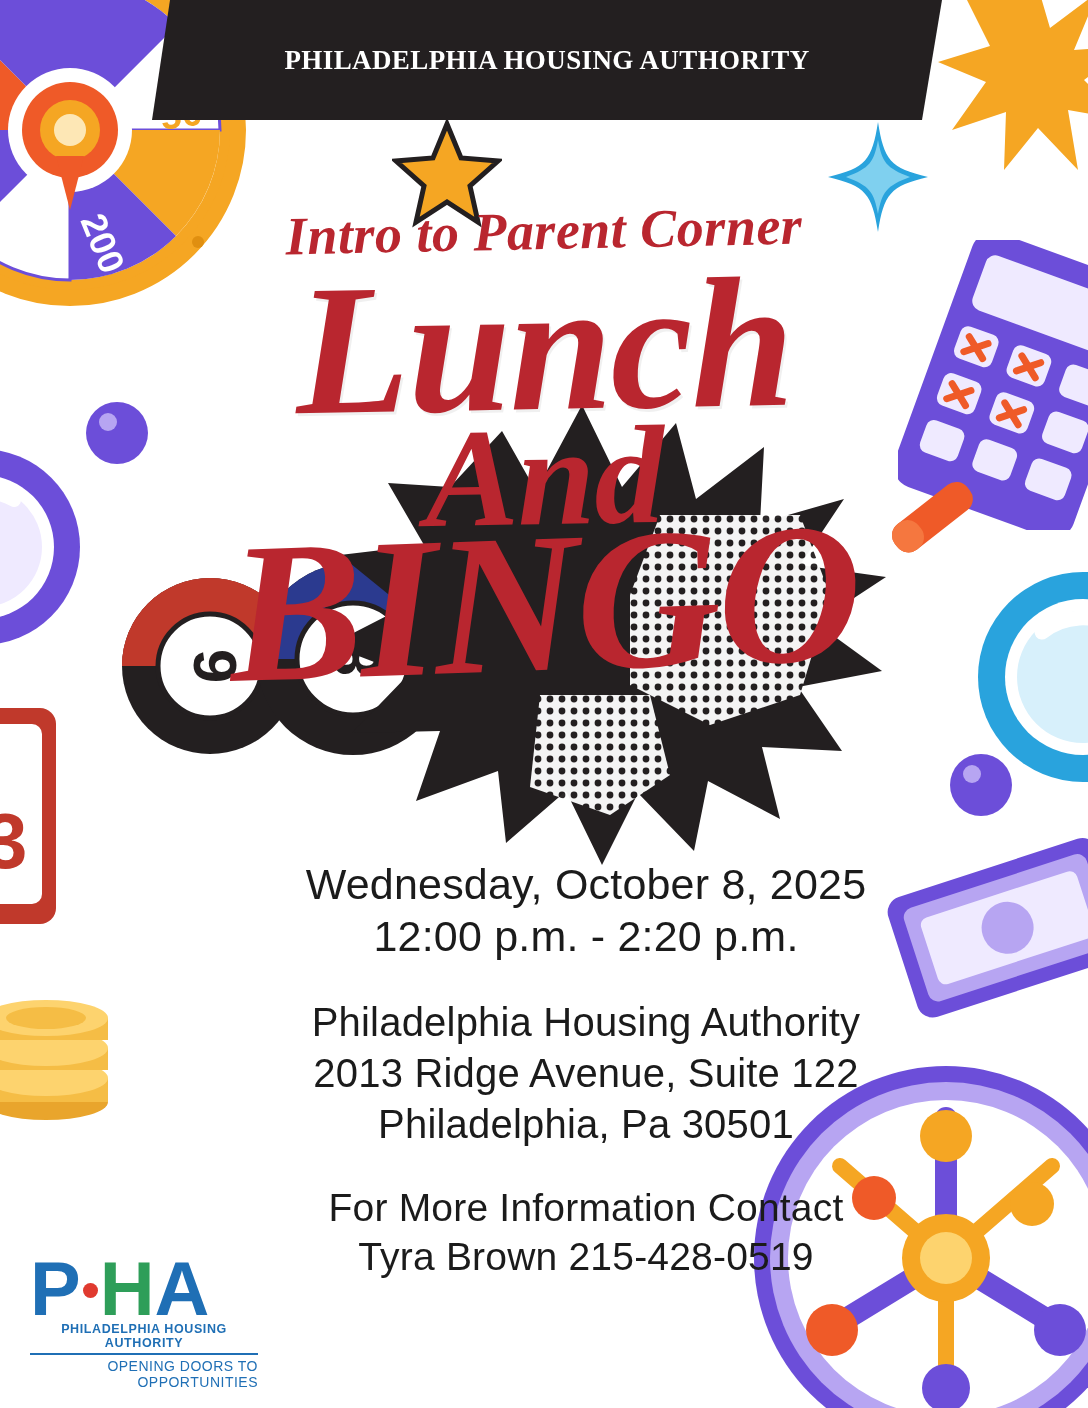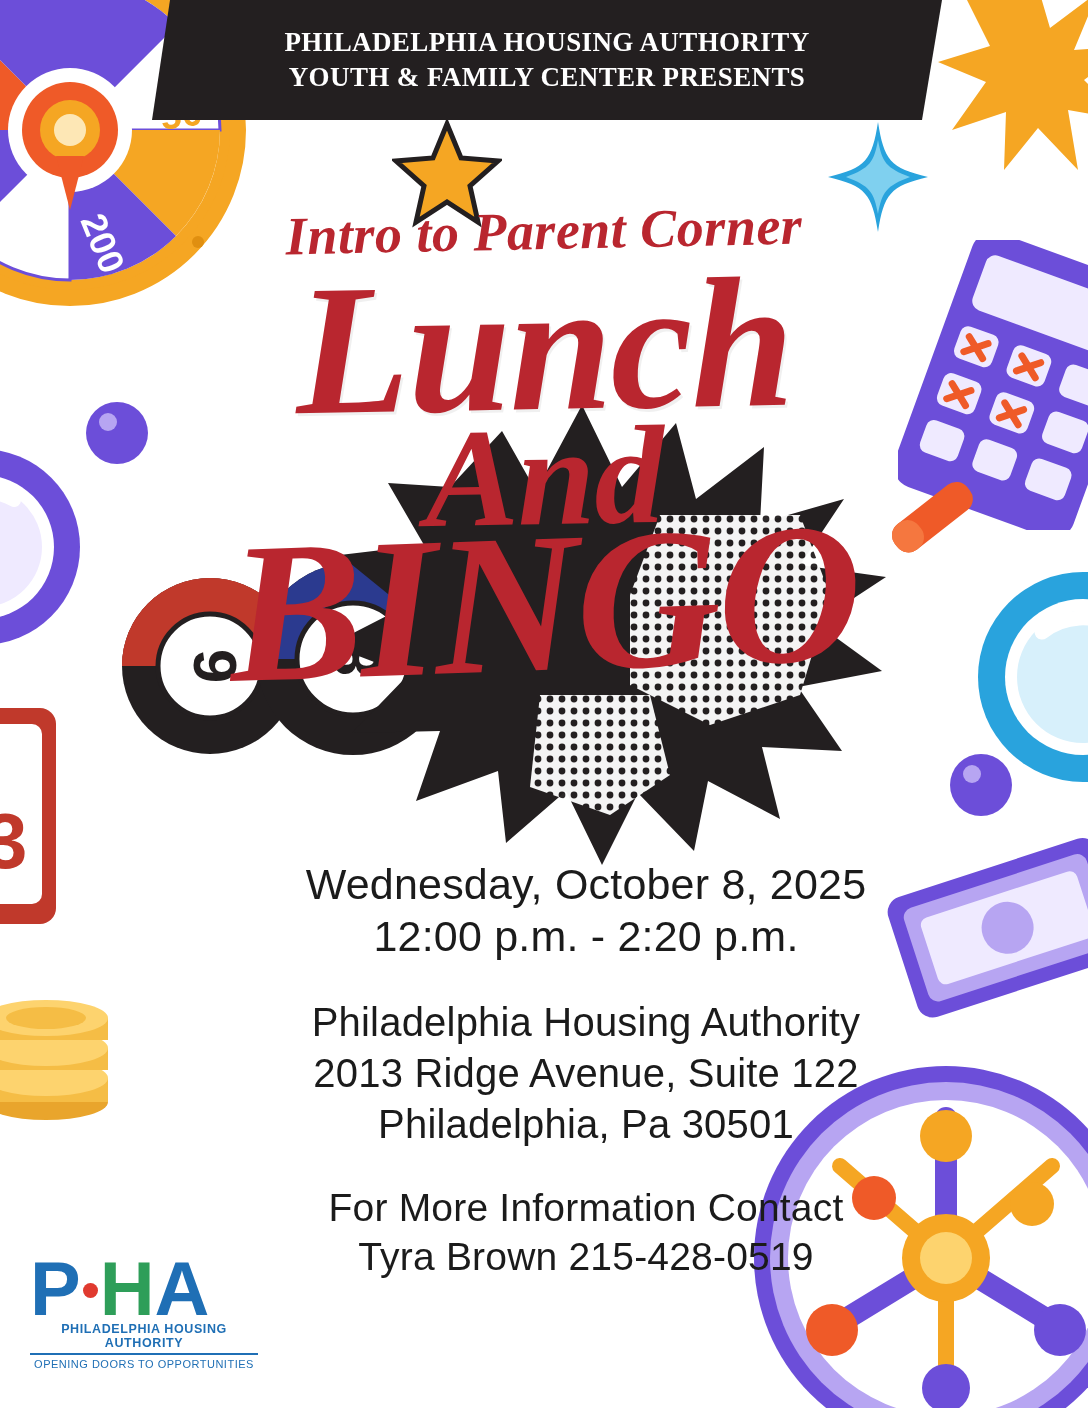--- a/index.html
+++ b/index.html
@@ -75,21 +75,21 @@
 
   
   .logo{position:absolute;left:30px;top:1258px;width:228px;z-index:40;}
   .logo-word{display:flex;align-items:flex-end;font-family:"Liberation Sans", sans-serif;font-weight:bold;}
   .logo-p{color:#1f6fb5;font-size:76px;line-height:.82;}
   .logo-h{color:#2e9e59;font-size:76px;line-height:.82;}
   .logo-a{color:#1f6fb5;font-size:76px;line-height:.82;}
   .logo-dot{width:15px;height:15px;border-radius:50%;background:#e03a2f;margin:0 2px 22px 2px;}
   .logo-sub{color:#1f6fb5;font-size:12.5px;font-weight:bold;letter-spacing:.6px;margin-top:2px;text-align:center;}
   .logo-rule{height:2px;background:#1f6fb5;margin:3px 0;}
-  .logo-sub2{color:#1f6fb5;font-size:11px;letter-spacing:.5px;text-align:center;}
+  .logo-sub2{color:#1f6fb5;font-size:14px;letter-spacing:.5px;text-align:right;}
 </style>
 </head>
 <body>
 
 <div class="flyer">
 
   <svg class="deco" style="left:-70px;top:-40px;" width="360" height="400" viewBox="0 0 360 400">
     <circle cx="140" cy="170" r="168" fill="#f5a623"></circle>
     <circle cx="140" cy="170" r="150" fill="#ffffff"></circle>
     <g>
@@ -265,21 +265,20 @@
   <svg class="deco" style="left:248px;top:554px;" width="210" height="210" viewBox="0 0 210 210">
     <circle cx="105" cy="105" r="96" fill="#231f20"></circle>
     <path d="M9 105 A96 96 0 0 1 201 105 Z" fill="#2b3a8f"></path>
     <circle cx="105" cy="105" r="56" fill="#ffffff"></circle>
     <circle cx="105" cy="105" r="56" fill="none" stroke="#231f20" stroke-width="5"></circle>
     <text x="105" y="132" text-anchor="middle" font-family="Liberation Sans, sans-serif" font-size="66" font-weight="bold" fill="#231f20" transform="rotate(-90 105 105)">8</text>
   </svg>
 
   <div class="banner">
     <div>PHILADELPHIA HOUSING AUTHORITY</div>
-    <div>YOUTH &amp; FAMILY CENTER PRESENTS</div>
   </div>
 
   <div class="headline">
     <div class="intro">Intro to Parent Corner</div>
     <div class="word-lunch">Lunch</div>
     <div class="word-and">And</div>
     <div class="word-bingo">BINGO</div>
   </div>
 
   <div class="details">

